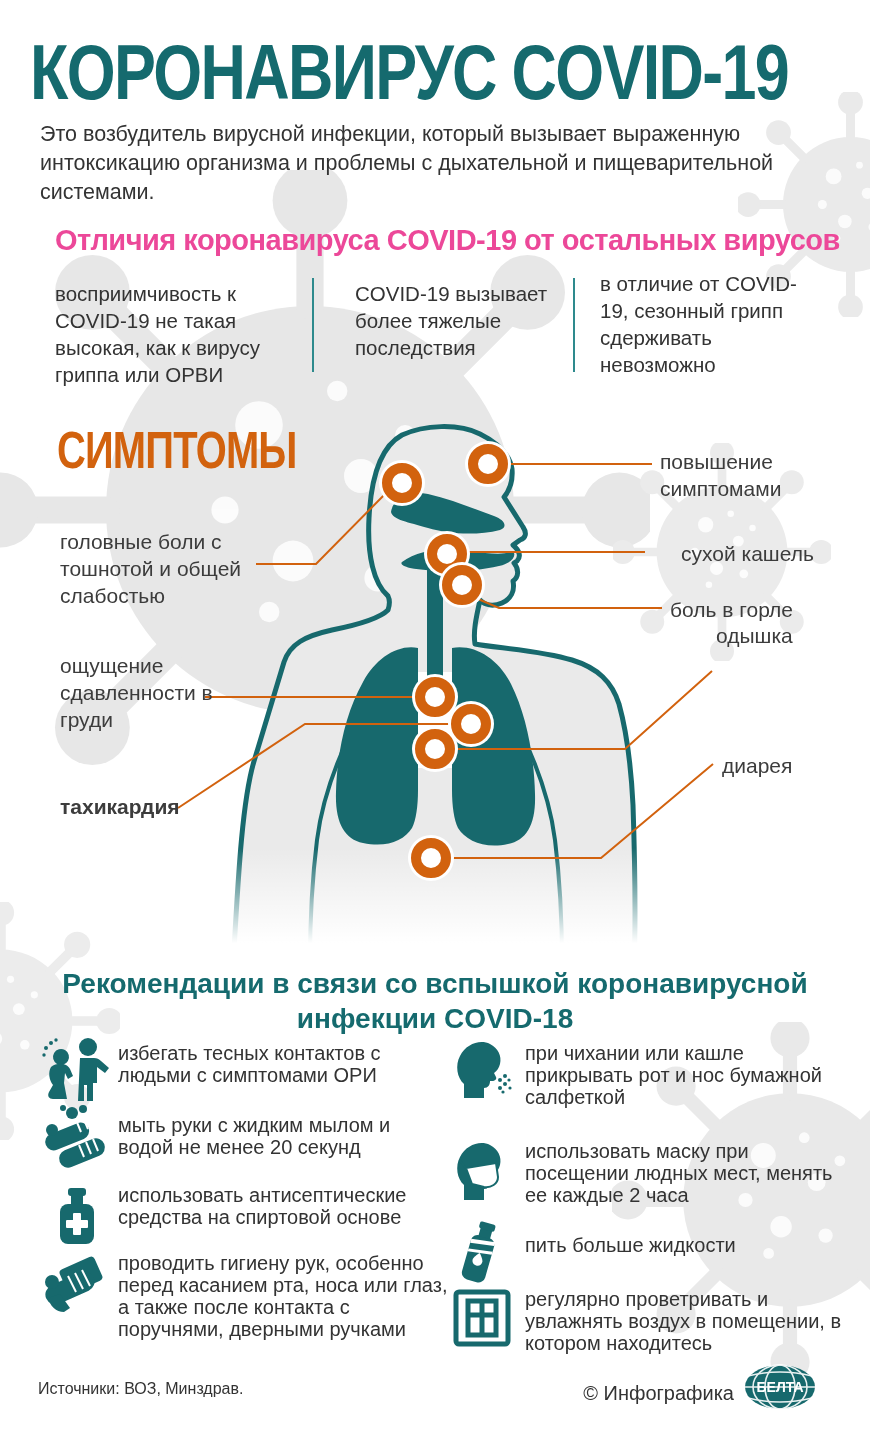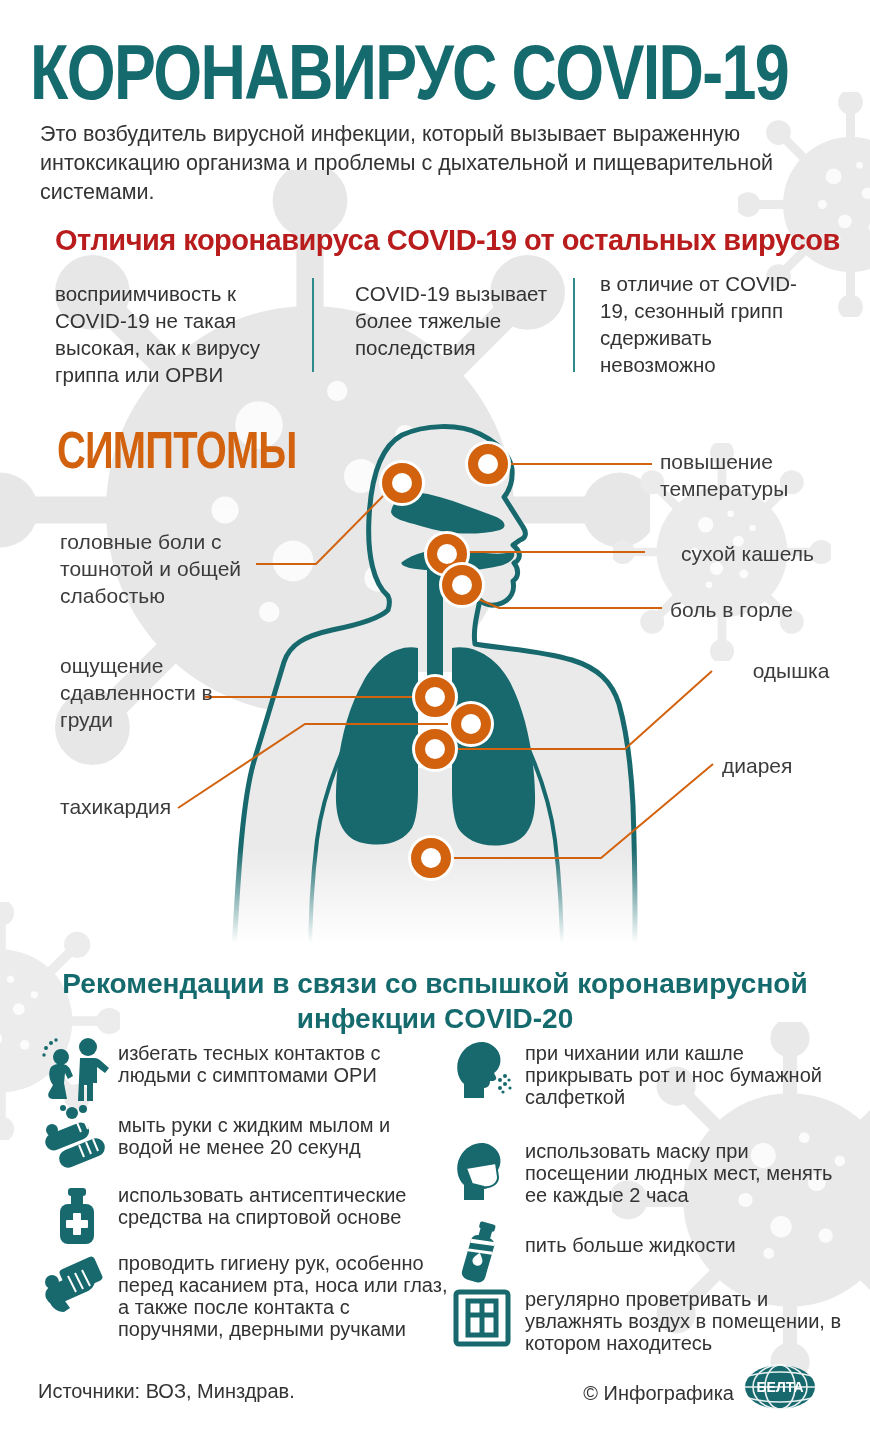--- a/index.html
+++ b/index.html
@@ -6,40 +6,40 @@
   #poster{position:relative;width:870px;height:1431px;overflow:hidden;background:#fff;
           font-family:"Liberation Sans","DejaVu Sans",sans-serif;color:#3a3a3a;border-radius:10px;}
   .abs{position:absolute;}
   
   .wm{position:absolute;z-index:0;}
   
   #main-title{left:30px;top:28px;font-size:74px;font-weight:bold;color:#156a6e;
               letter-spacing:-2px;white-space:nowrap;transform:scale(.85,1.05);
               transform-origin:0 0;z-index:5;}
   #intro{left:40px;top:120px;width:745px;font-size:21.5px;line-height:29px;color:#333;z-index:5;}
-  #diff-heading{left:55px;top:224px;width:790px;font-size:29px;font-weight:bold;color:#b91c1c;
+  #diff-heading{left:55px;top:224px;width:790px;font-size:29px;font-weight:bold;color:#ec4899;
                 white-space:nowrap;letter-spacing:-.5px;z-index:5;}
   .diff-col{position:absolute;top:280px;font-size:20.5px;line-height:27px;color:#333;z-index:5;}
   .diff-divider{position:absolute;top:278px;width:2px;height:94px;background:#2e8a8d;z-index:5;}
   #symptoms-heading{left:57px;top:420px;font-size:47px;font-weight:bold;color:#d2620e;
                     letter-spacing:-1px;white-space:nowrap;transform:scale(.85,1.1);
                     transform-origin:0 0;z-index:5;}
   .sym-label{position:absolute;font-size:21px;line-height:27px;color:#3c3c3c;z-index:6;}
   
   .marker{position:absolute;width:20px;height:20px;background:#fff;border:10px solid #d2620e;
           border-radius:50%;box-shadow:0 0 0 3px #fff;z-index:4;}
   #fade-bottom{left:185px;top:848px;width:510px;height:122px;z-index:3;
                background:linear-gradient(180deg,rgba(255,255,255,0) 0%,#fff 78%);}
   
   #rec-heading{left:35px;top:966px;width:800px;text-align:center;font-size:28px;line-height:35px;
                font-weight:bold;color:#156a6e;z-index:5;}
   .rec-text{position:absolute;font-size:20px;line-height:22px;color:#333;z-index:5;}
   .rec-icon{position:absolute;z-index:5;}
   
-  #footer-sources{left:38px;top:1380px;font-size:20px;color:#333;z-index:5;}
+  #footer-sources{left:38px;top:1380px;font-size:16px;color:#333;z-index:5;}
   #footer-credit{right:136px;top:1382px;font-size:20px;color:#333;z-index:5;}
   #belta-logo{left:742px;top:1362px;z-index:5;}
 </style>
 </head>
 <body>
 
 <div id="poster">
 
   
   <svg width="0" height="0" aria-hidden="true">
@@ -173,29 +173,29 @@
   <div class="marker" style="left:427px;top:534px;"></div>
   <div class="marker" style="left:442px;top:565px;"></div>
   <div class="marker" style="left:415px;top:677px;"></div>
   <div class="marker" style="left:451px;top:704px;"></div>
   <div class="marker" style="left:415px;top:729px;"></div>
   <div class="marker" style="left:411px;top:838px;"></div>
 
   
   <div class="sym-label" style="left:60px;top:528px;width:205px;">головные боли с тошнотой и общей слабостью</div>
   <div class="sym-label" style="left:60px;top:652px;width:165px;">ощущение сдавленности в груди</div>
-  <div class="sym-label" style="left:60px;top:793px;width:200px;">тахикардия</div>
-  <div class="sym-label" style="left:660px;top:448px;width:155px;">повышение температуры</div>
+  <div class="sym-label" style="left:60px;top:793px;width:200px;font-weight:bold;">тахикардия</div>
+  <div class="sym-label" style="left:660px;top:448px;width:155px;">повышение симптомами</div>
   <div class="sym-label" style="left:681px;top:540px;width:200px;">сухой кашель</div>
   <div class="sym-label" style="left:670px;top:596px;width:200px;">боль в горле</div>
-  <div class="sym-label" style="left:716px;top:657px;width:150px;text-align:center;">одышка</div>
+  <div class="sym-label" style="left:716px;top:622px;width:150px;">одышка</div>
   <div class="sym-label" style="left:722px;top:752px;width:150px;">диарея</div>
 
   
-  <div class="abs" id="rec-heading">Рекомендации в связи со вспышкой коронавирусной инфекции COVID-20</div>
+  <div class="abs" id="rec-heading">Рекомендации в связи со вспышкой коронавирусной инфекции COVID-18</div>
 
   
   <svg class="rec-icon" style="left:40px;top:1036px;width:70px;height:66px" viewBox="0 0 70 66">
     <g fill="#17696d">
       <circle cx="48" cy="11" r="9"></circle>
       <path d="M40,22 h14 c3,0 5,1 7,3 l8,7 -4,5 -8,-6 v16 h-4 v18 h-6 v-16 h-3 v16 h-6 z"></path>
       <circle cx="21" cy="21" r="8" transform="rotate(-15 21 21)"></circle>
       <path d="M11,31 c6,-5 16,-4 19,2 l3,7 -5,3 -3,-6 -1,10 3,16 h-14 c-4,0 -6,-3 -4,-7 l4,-7 c-4,-5 -5,-13 -2,-18 z"></path>
       <circle cx="6" cy="12" r="2"></circle>
         <circle cx="11" cy="7" r="2"></circle>

